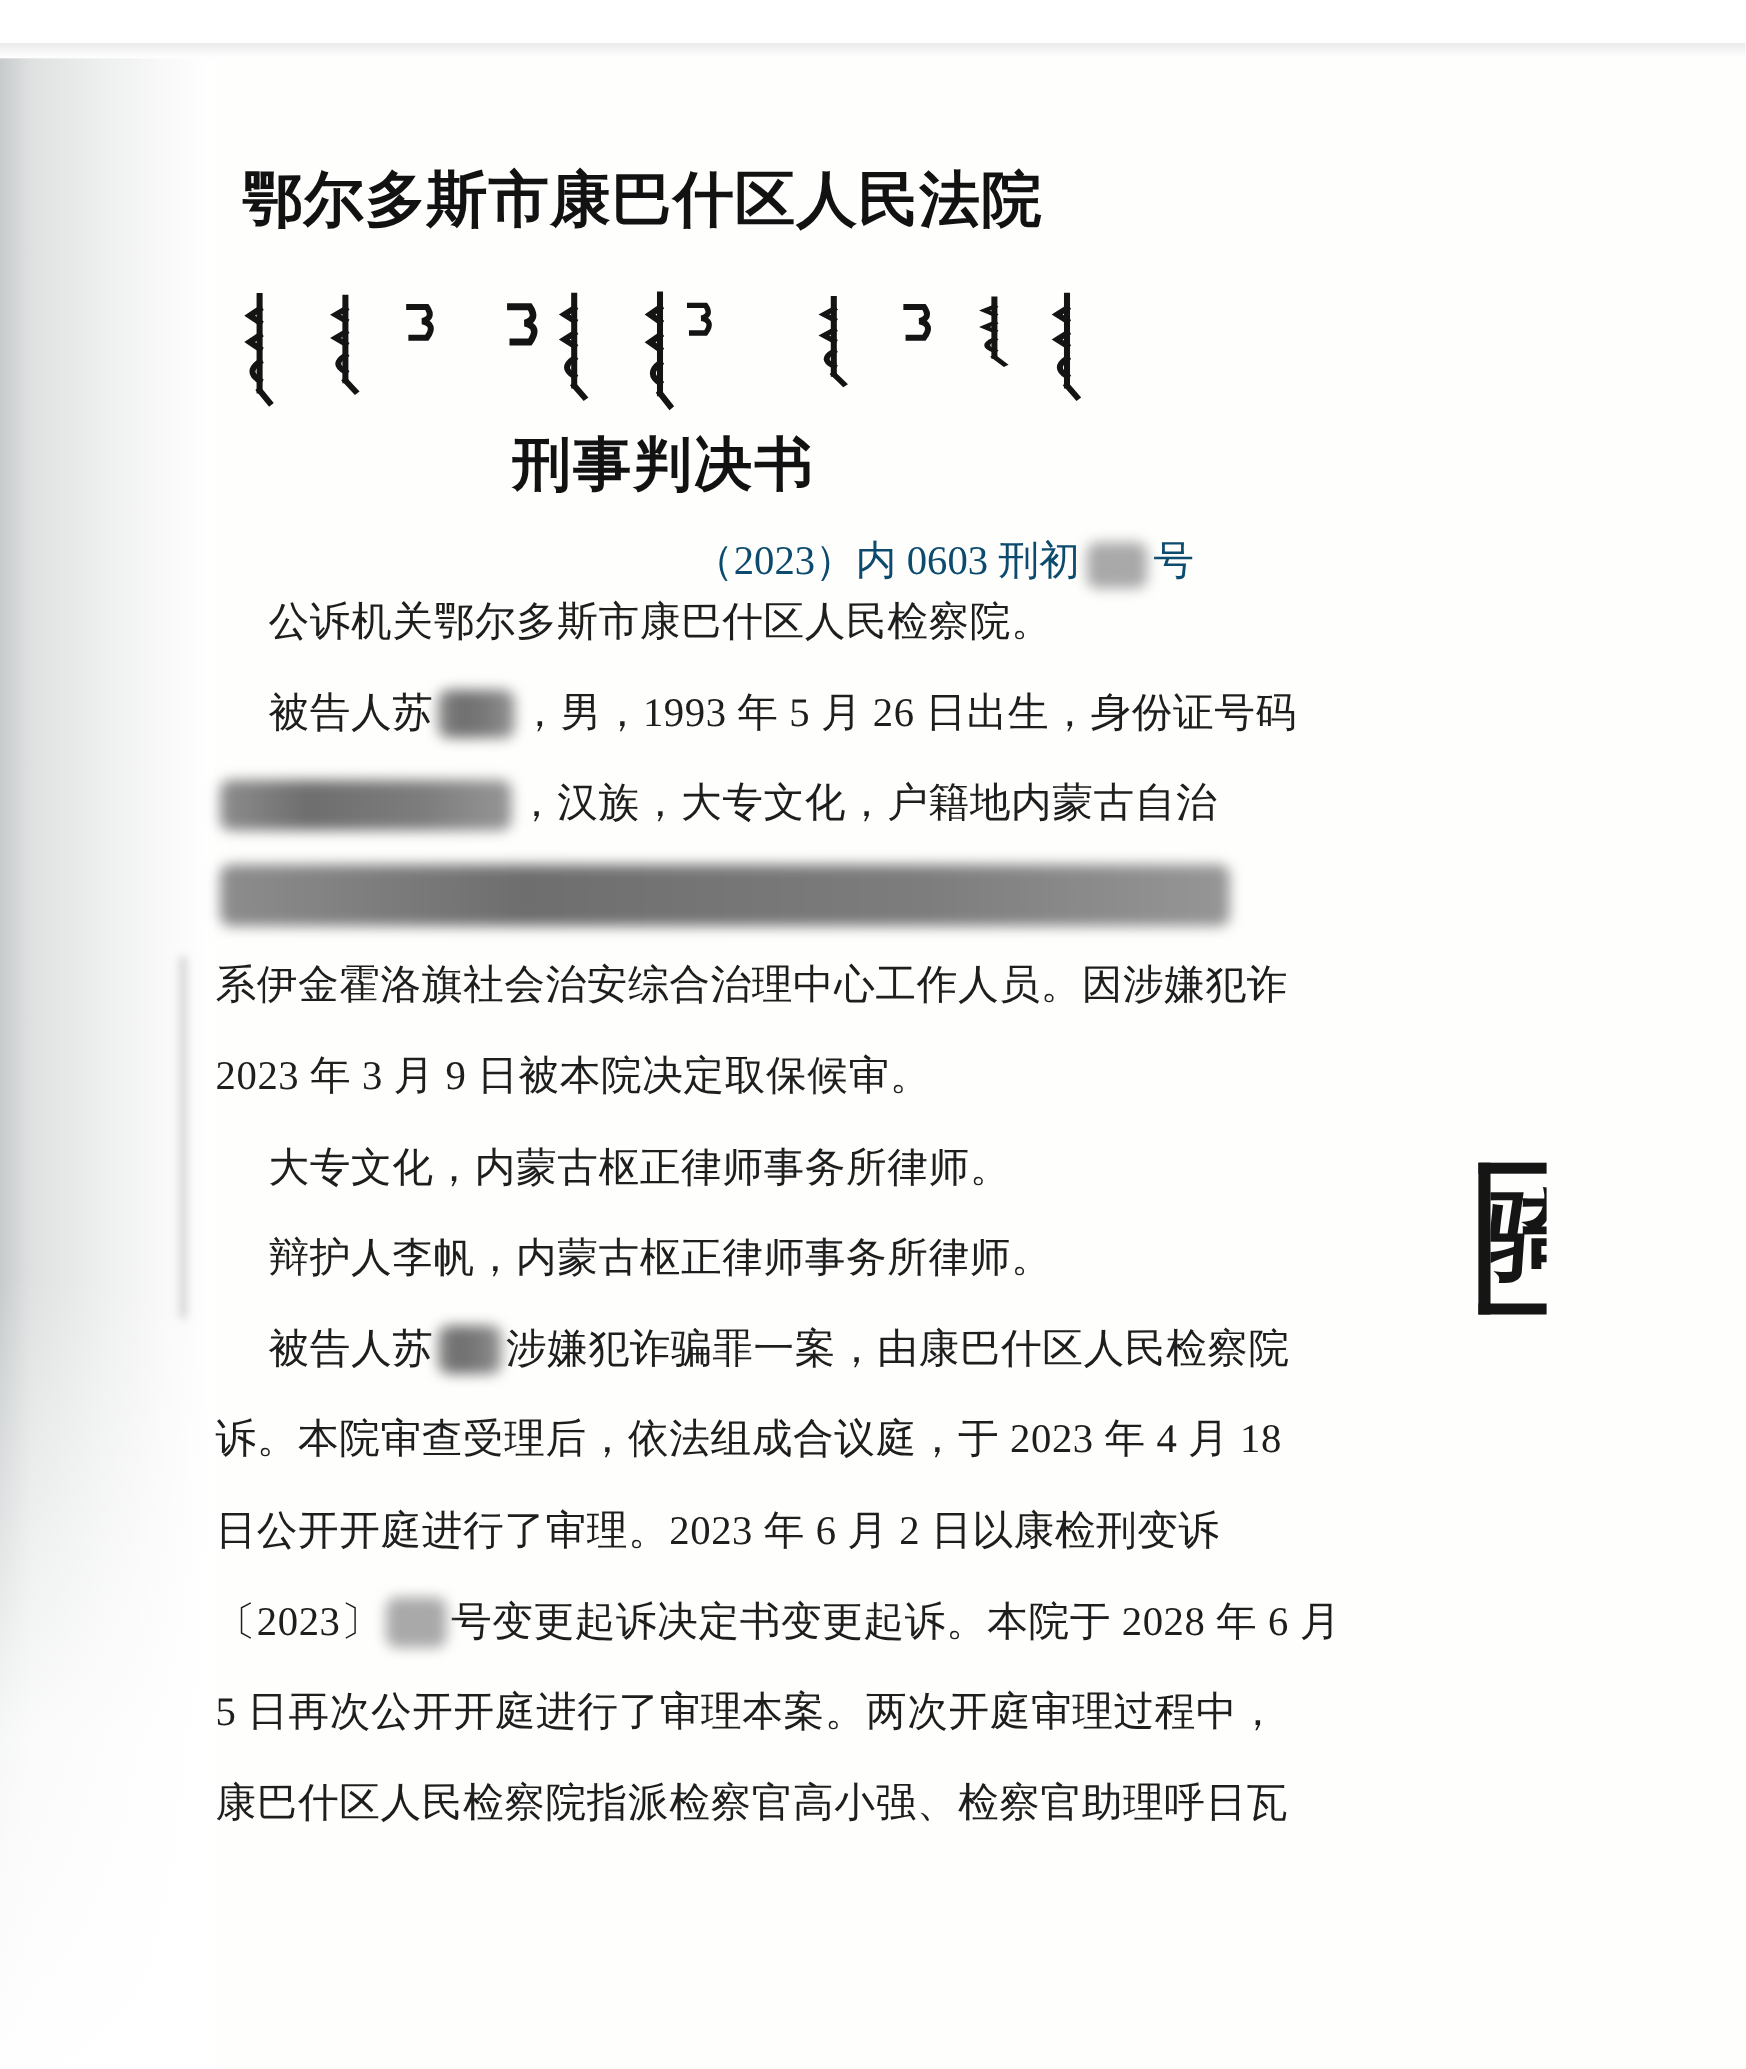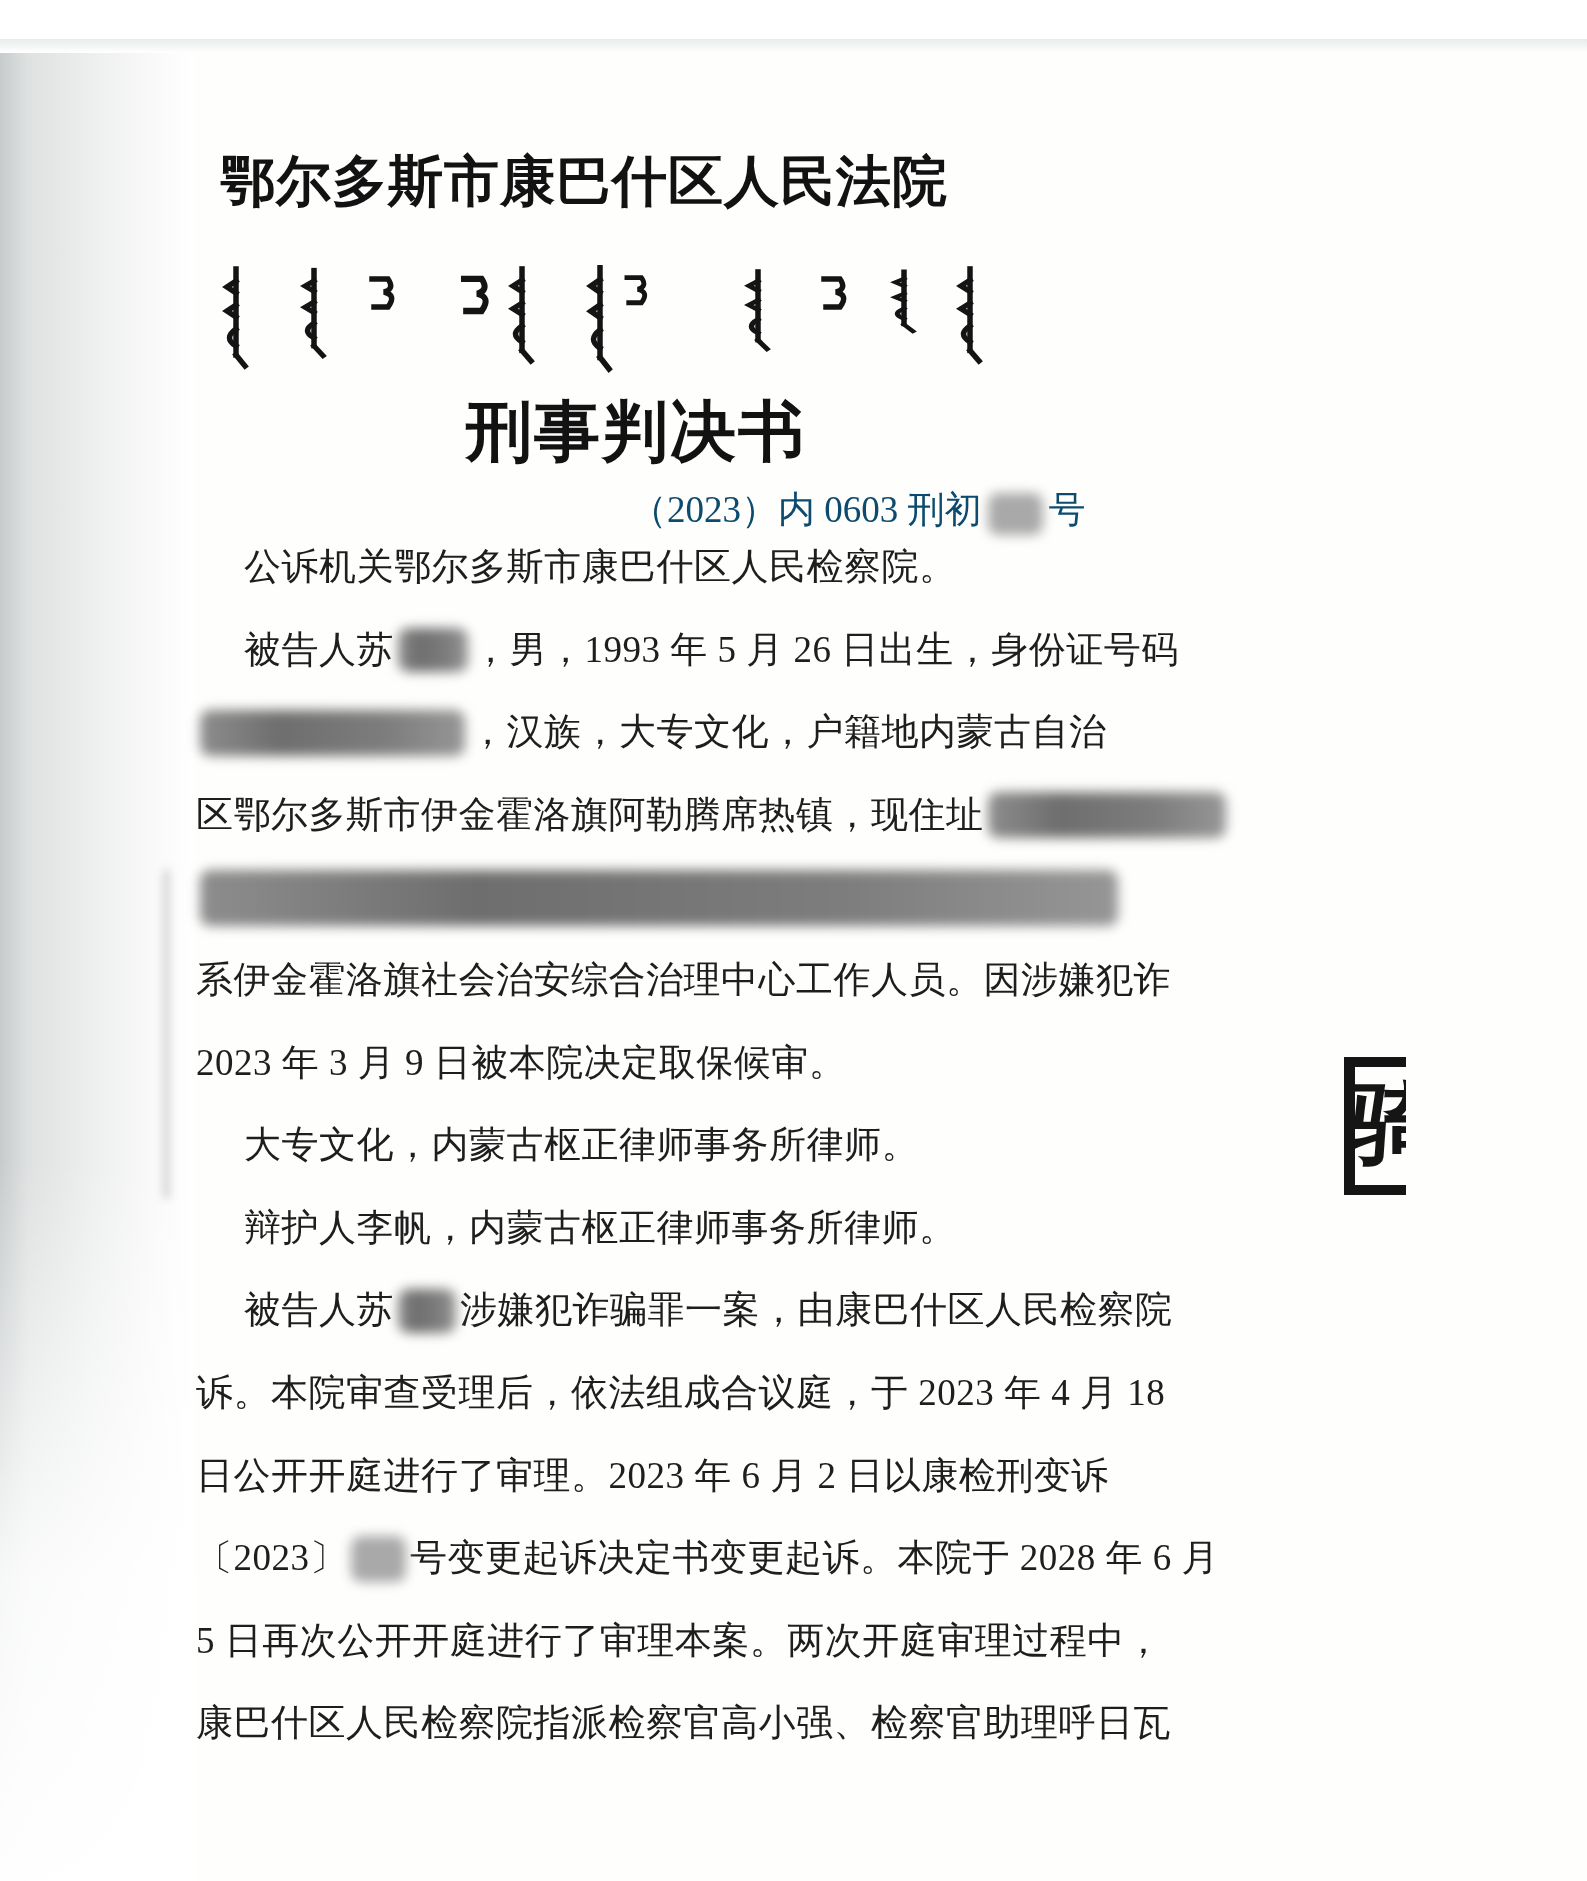--- a/index.html
+++ b/index.html
@@ -30,21 +30,21 @@
   }
 
   .court-title {
     position:absolute; left:220px; top:106px;
     font-size:55px; font-weight:700; letter-spacing:1px; color:#121212;
     white-space:nowrap;
   }
   .mongol-row { position:absolute; left:222px; top:226px; }
   .doc-title {
     position:absolute; left:466px; top:348px;
-    font-size:66px; font-weight:700; letter-spacing:2px; color:#121212;
+    font-size:53px; font-weight:700; letter-spacing:2px; color:#121212;
     white-space:nowrap;
   }
   .case-number {
     position:absolute; left:630px; top:446px;
     font-size:37px; white-space:nowrap; color:#0c4a6e;
   }
   .case-number .redact { margin:0 6px; }
 
   .body-lines { position:absolute; left:196px; top:484px; width:960px; }
   .line {
@@ -122,21 +122,20 @@
   <div class="doc-title">刑事判决书</div>
 
   <div class="case-number">
     <span>（2023）内 0603 刑初</span><span class="redact light" style="width:55px;height:42px;"></span><span>号</span>
   </div>
 
   <div class="body-lines">
       <div class="line indent"><span>公诉机关鄂尔多斯市康巴什区人民检察院。</span></div>
       <div class="line indent"><span>被告人苏</span><span class="redact dark" style="width: 70px; height: 44px;"></span><span>，男，1993 年 5 月 26 日出生，身份证号码</span></div>
       <div class="line"><span class="redact dark" style="width: 265px; height: 46px;"></span><span>，汉族，大专文化，户籍地内蒙古自治</span></div>
-      <div class="line"><span>区鄂尔多斯市伊金霍洛旗阿勒腾席热镇，现住址</span><span class="redact dark" style="width: 238px; height: 46px;"></span></div>
       <div class="line"><span class="redact dark" style="width: 918px; height: 56px;"></span></div>
       <div class="line"><span>系伊金霍洛旗社会治安综合治理中心工作人员。因涉嫌犯诈</span></div>
       <div class="line"><span>2023 年 3 月 9 日被本院决定取保候审。</span></div>
       <div class="line indent"><span>大专文化，内蒙古枢正律师事务所律师。</span></div>
       <div class="line indent"><span>辩护人李帆，内蒙古枢正律师事务所律师。</span></div>
       <div class="line indent"><span>被告人苏</span><span class="redact dark" style="width: 58px; height: 44px;"></span><span>涉嫌犯诈骗罪一案，由康巴什区人民检察院</span></div>
       <div class="line"><span>诉。本院审查受理后，依法组成合议庭，于 2023 年 4 月 18</span></div>
       <div class="line"><span>日公开开庭进行了审理。2023 年 6 月 2 日以康检刑变诉</span></div>
       <div class="line"><span>〔2023〕</span><span class="redact light" style="width: 55px; height: 46px;"></span><span>号变更起诉决定书变更起诉。本院于 2028 年 6 月</span></div>
       <div class="line"><span>5 日再次公开开庭进行了审理本案。两次开庭审理过程中，</span></div>

